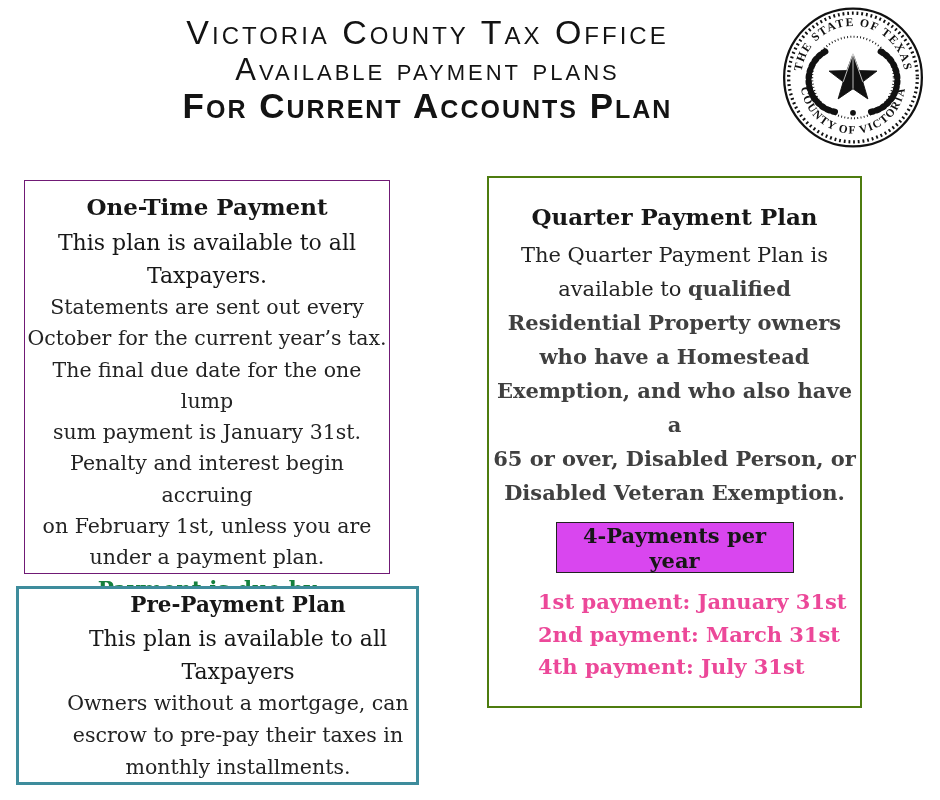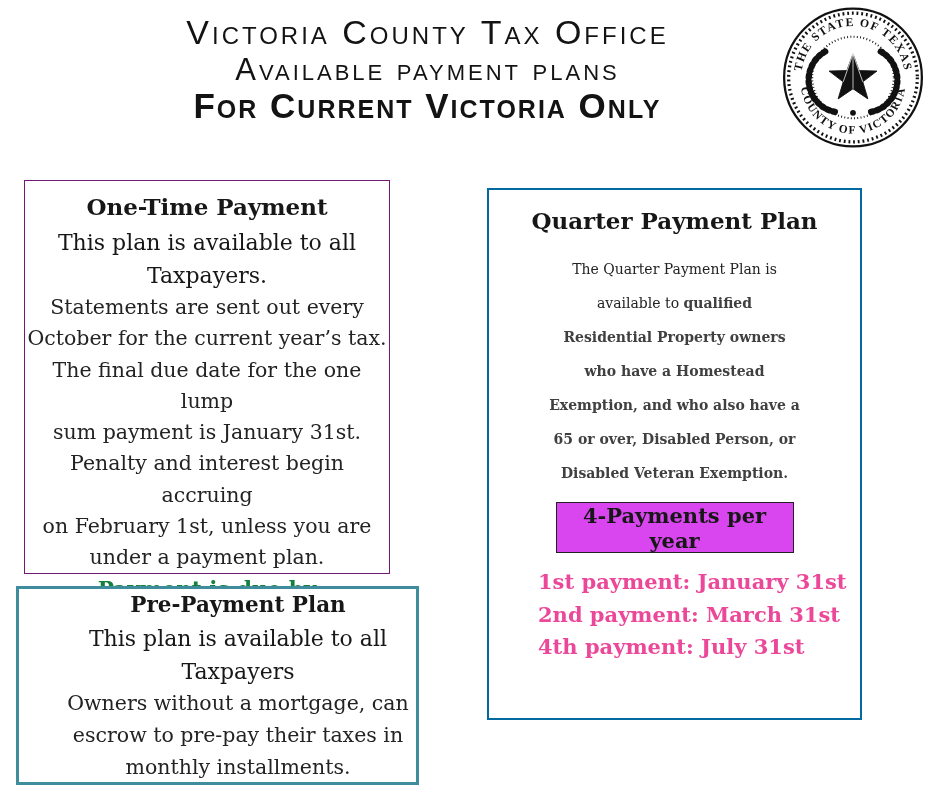--- a/index.html
+++ b/index.html
@@ -23,52 +23,52 @@
   .h-line3{font-size:35px;font-weight:800;letter-spacing:2px;line-height:36px;}
 
   
   .seal{position:absolute;right:12px;top:5px;width:150px;height:145px;}
   .seal svg{width:100%;height:100%;}
 
   
   .card{position:absolute;background:#fff;text-align:center;}
   .card-one-time{left:24px;top:180px;width:366px;height:394px;border:1px solid #701a75;padding-top:11px;}
   .card-pre-payment{left:16px;top:586px;width:403px;height:199px;border:3px solid #3e8c9c;padding-top:2px;padding-left:41px;}
-  .card-quarter{left:487px;top:188px;width:375px;height:532px;border:2px solid #0369a1;padding-top:16px;}
+  .card-quarter{left:487px;top:176px;width:375px;height:532px;border:2px solid #4d7c0f;padding-top:24px;}
 
   .card-title{font-size:23px;font-weight:700;line-height:30px;color:#171717;}
   .card-title.small{font-size:21.5px;line-height:28px;}
 
   .sub{font-weight:400;font-size:22px;line-height:33px;margin-top:4px;color:#171717;}
   .sub.tight{margin-top:3px;}
   .body-text{font-size:20.5px;line-height:31.3px;color:#232323;}
   .body-text.pre{line-height:31.8px;}
   .footer-bold{font-weight:700;font-size:21.5px;line-height:31.5px;color:#15803d;}
 
-  .intro{font-size:14px;line-height:34px;margin-top:16px;color:#232323;}
+  .intro{font-size:21px;line-height:34px;margin-top:6px;color:#232323;}
   .intro b{color:#404040;}
 
   .badge{
     margin:12px auto 0;width:238px;height:51px;
     border:1.5px solid #222;background:#d946ef;
     display:flex;align-items:center;justify-content:center;
     font-weight:700;font-size:21px;color:#171717;
   }
   .payments{
     margin-top:13px;padding-left:49px;text-align:left;
     font-weight:700;font-size:21px;line-height:32.5px;color:#ec4899;
   }
 </style>
 </head>
 <body>
 
 <div class="header">
   <div class="h-line1">Victoria County Tax Office</div>
   <div class="h-line2">Available payment plans</div>
-  <div class="h-line3">For Current Victoria Only</div>
+  <div class="h-line3">For Current Accounts Plan</div>
 </div>
 
 <div class="seal">
   <svg viewBox="0 0 160 160" xmlns="http://www.w3.org/2000/svg">
     <defs>
       <path id="arcTop" d="M 23,80 A 57 57 0 0 1 137,80"></path>
       <path id="arcBottom" d="M 22,84 A 58 58 0 0 0 138,84"></path>
     </defs>
 
     <circle cx="80" cy="80" r="76" fill="none" stroke="#111" stroke-width="2.5"></circle>

